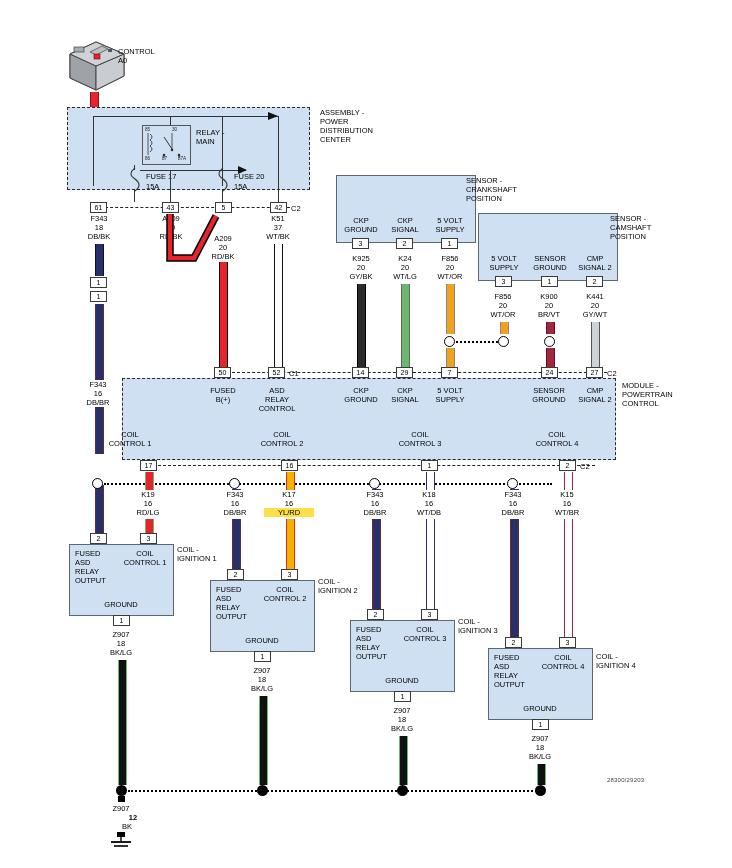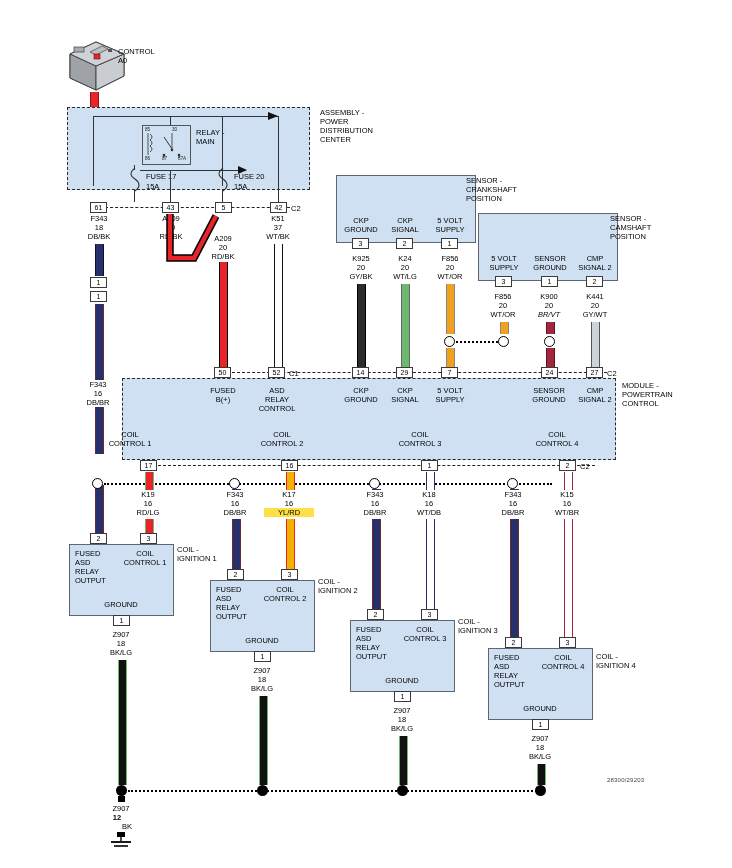--- a/index.html
+++ b/index.html
@@ -187,21 +187,21 @@
   <div class="pin" style="left:586px;top:276px;width:17px;">2</div>
 
   <div class="lbl c" style="left:478px;top:292px;width:50px;">F856</div>
   <div class="lbl c" style="left:478px;top:301px;width:50px;">20</div>
   <div class="lbl c" style="left:478px;top:310px;width:50px;">WT/OR</div>
   <div class="wire" style="left:500px;top:322px;width:7px;height:12px;background:#f0a21e;border-left:1.5px solid #888;border-right:1.5px solid #888;"></div>
   <div class="splice" style="left:498px;top:336px;"></div>
 
   <div class="lbl c" style="left:524px;top:292px;width:50px;">K900</div>
   <div class="lbl c" style="left:524px;top:301px;width:50px;">20</div>
-  <div class="lbl c" style="left:524px;top:310px;width:50px;font-style:italic;">BR/VT</div>
+  <div class="lbl c" style="left:524px;top:310px;width:50px;">BR/VT</div>
   <div class="wire" style="left:546px;top:322px;width:7px;height:12px;background:#a3263c;border-left:1.5px solid #5a1422;border-right:1.5px solid #5a1422;"></div>
   <div class="splice" style="left:544px;top:336px;"></div>
   <div class="wire" style="left:546px;top:348px;width:7px;height:24px;background:#a3263c;border-left:1.5px solid #5a1422;border-right:1.5px solid #5a1422;"></div>
 
   <div class="lbl c" style="left:570px;top:292px;width:50px;">K441</div>
   <div class="lbl c" style="left:570px;top:301px;width:50px;">20</div>
   <div class="lbl c" style="left:570px;top:310px;width:50px;">GY/WT</div>
   <div class="wire" style="left:591px;top:322px;width:7px;height:50px;background:#cfd2d6;border-left:1.5px solid #555;border-right:1.5px solid #555;"></div>
 
   <div class="dashline" style="left:232px;top:372px;width:375px;"></div>
@@ -375,21 +375,21 @@
   <div class="wire" style="left:537px;top:764px;width:7px;height:21px;background:#111111;border-left:1.6px solid #6cb86c;border-right:1.6px solid #6cb86c;"></div>
 
   <div class="dotline" style="left:128px;top:790px;width:412px;"></div>
   <div class="node" style="left:116px;top:785px;"></div>
   <div class="node" style="left:257px;top:785px;"></div>
   <div class="node" style="left:397px;top:785px;"></div>
   <div class="node" style="left:535px;top:785px;"></div>
 
   <div class="solid" style="left:118px;top:796px;width:7px;height:6px;"></div>
   <div class="lbl c" style="left:96px;top:804px;width:50px;">Z907</div>
-  <div class="lbl c" style="left:92px;top:813px;width:50px;font-weight:bold;">12</div>
+  <div class="lbl c" style="left:108px;top:813px;width:50px;font-weight:bold;">12</div>
   <div class="lbl c" style="left:102px;top:822px;width:50px;">BK</div>
   <svg style="position:absolute;left:108px;top:832px;" width="26" height="22">
     <rect x="9" y="0" width="8" height="5" fill="#000"></rect>
     <line x1="13" y1="5" x2="13" y2="9" stroke="#000" stroke-width="1.4"></line>
     <line x1="3" y1="10" x2="23" y2="10" stroke="#000" stroke-width="1.8"></line>
     <line x1="6" y1="14" x2="20" y2="14" stroke="#000" stroke-width="1.6"></line>
   </svg>
 
   <div class="idnum" style="left:607px;top:777px;">28300/29203</div>
 

